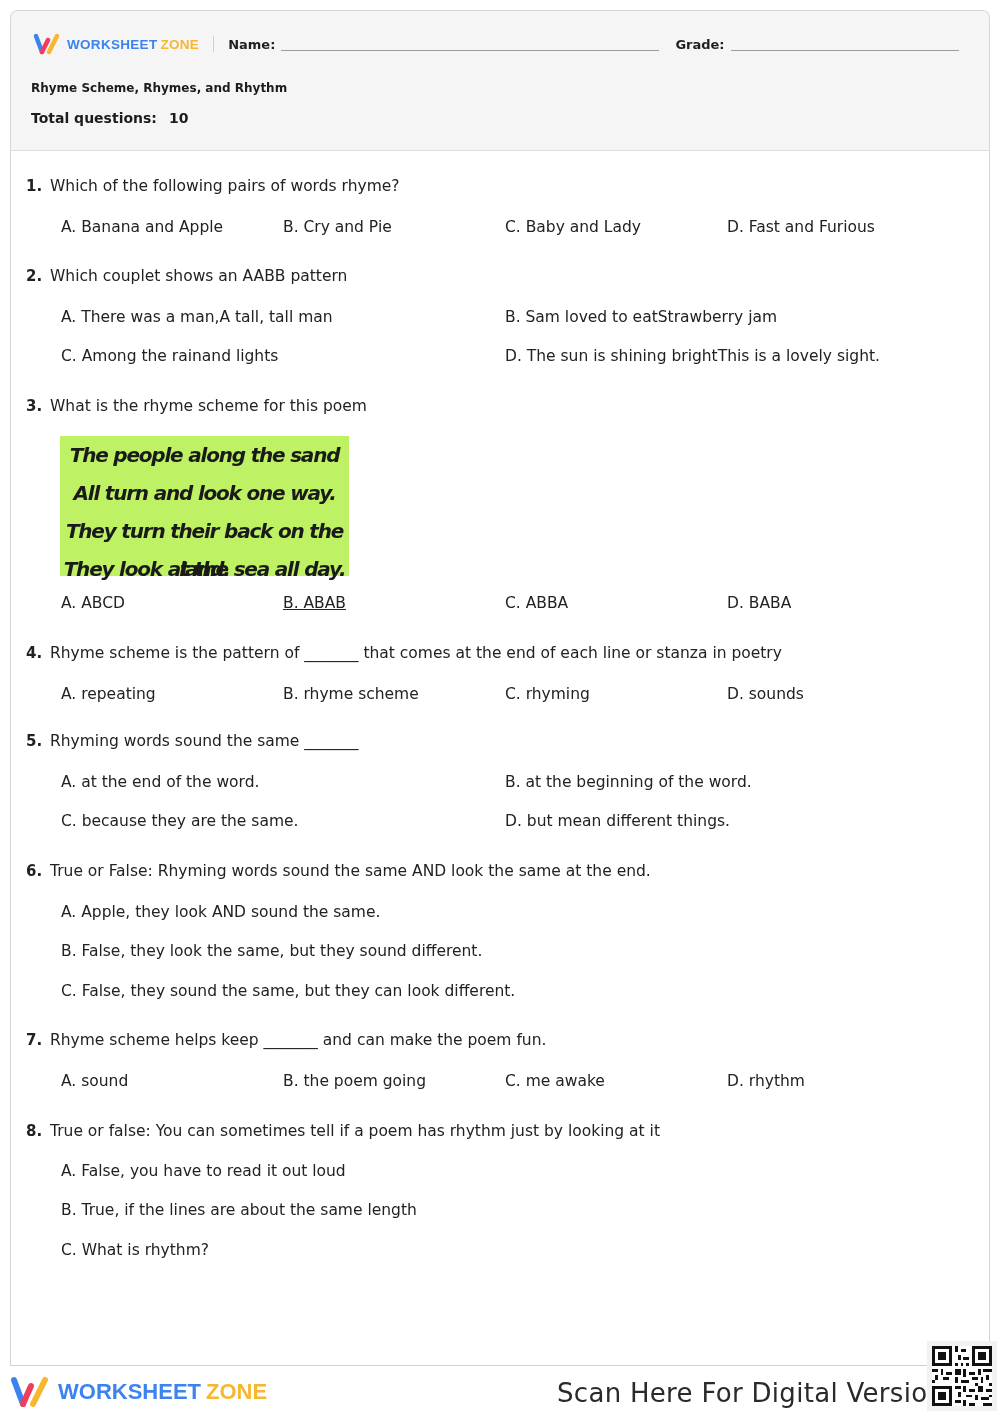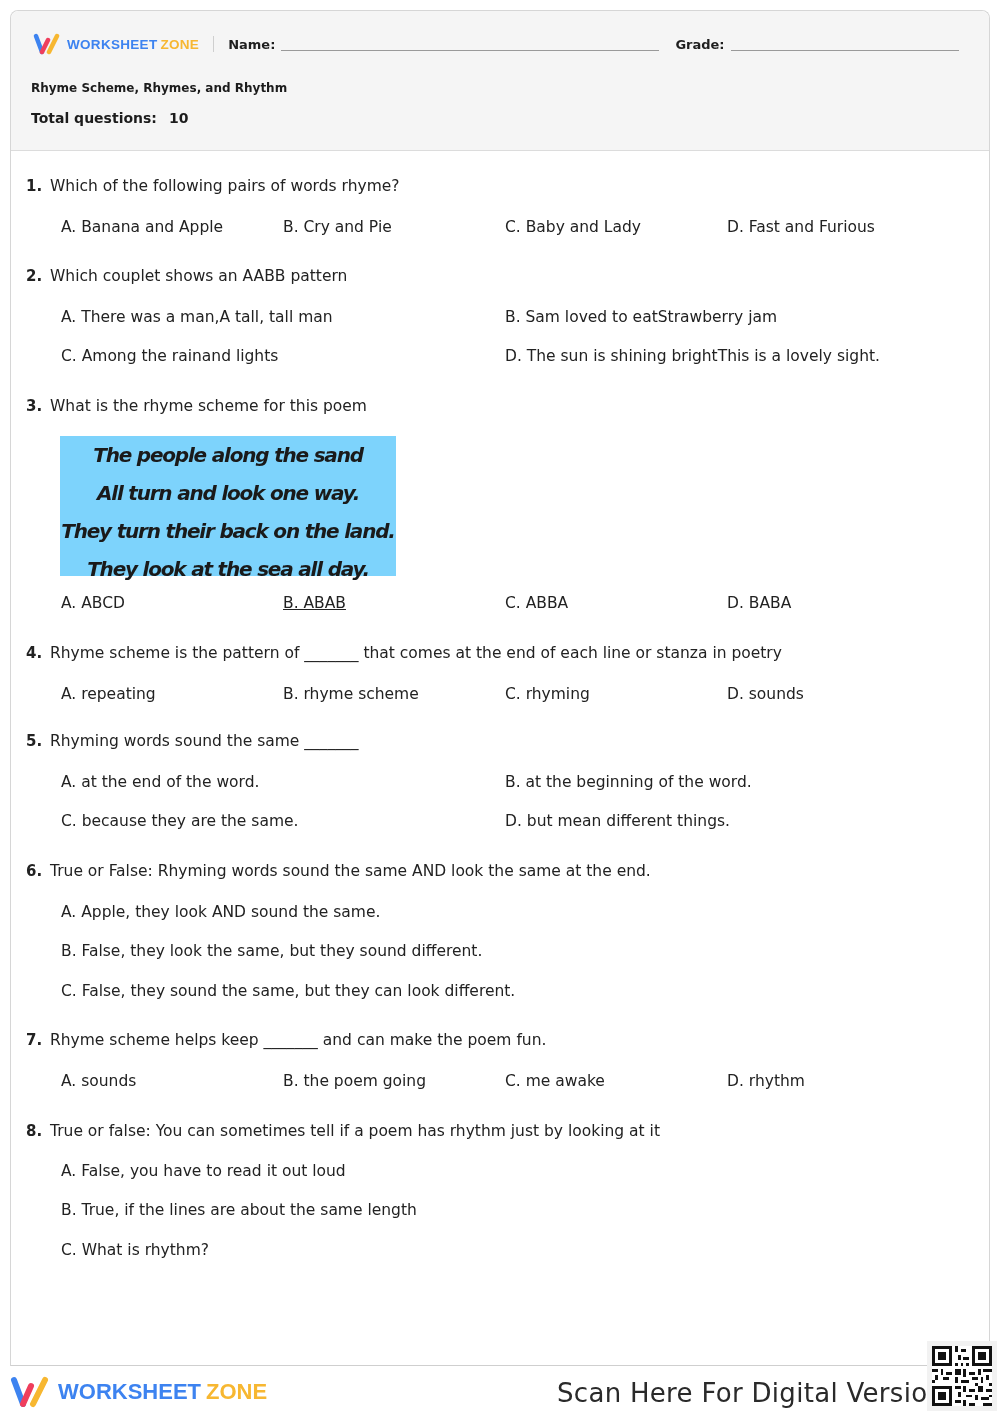--- a/index.html
+++ b/index.html
@@ -30,22 +30,22 @@
 
   .title { position: absolute; left: 20px; top: 70px; font-weight: bold; font-size: 12px; color: #1c1c1c; }
   .total { position: absolute; left: 20px; top: 99px; font-weight: bold; font-size: 14px; color: #1c1c1c; }
   .total .num { margin-left: 12px; }
 
   .q { position: absolute; left: 26px; font-size: 15.5px; color: #222; }
   .q .qn { font-weight: bold; display: inline-block; width: 24px; font-size: 15px; }
   .opt { position: absolute; font-size: 15.5px; color: #222; white-space: nowrap; }
 
   .poem {
-    position: absolute; left: 60px; top: 436px; width: 336px; height: 140px;
-    background: #7dd3fc;
+    position: absolute; left: 60px; top: 436px; width: 289px; height: 140px;
+    background: #bef264;
     font-family: "DejaVu Sans", sans-serif; font-style: italic; font-weight: bold;
     font-size: 20px; letter-spacing: -1.2px; color: #1a1a1a; text-align: center;
   }
   .poem div { height: 38px; line-height: 38px; }
 
   .footer-logo { position: absolute; left: 10px; top: 1376px; display: flex; align-items: center; }
   .footer-brand { font-family: "Liberation Sans", sans-serif; font-weight: bold; font-size: 22px; margin-left: 6px; }
   .footer-brand .w1 { color: #3d83f0; }
   .footer-brand .w2 { color: #f7b731; margin-left: 5px; }
   .scan { position: absolute; left: 557px; top: 1378px; font-size: 26px; color: #2a2a2a; letter-spacing: 0.3px; }
@@ -111,21 +111,21 @@
 <div class="opt" style="left:505px; top:773px;">B. at the beginning of the word.</div>
 <div class="opt" style="left:61px; top:812px;">C. because they are the same.</div>
 <div class="opt" style="left:505px; top:812px;">D. but mean different things.</div>
 
 <div class="q" style="top:862px;"><span class="qn">6.</span><span>True or False: Rhyming words sound the same AND look the same at the end.</span></div>
 <div class="opt" style="left:61px; top:903px;">A. Apple, they look AND sound the same.</div>
 <div class="opt" style="left:61px; top:942px;">B. False, they look the same, but they sound different.</div>
 <div class="opt" style="left:61px; top:982px;">C. False, they sound the same, but they can look different.</div>
 
 <div class="q" style="top:1031px;"><span class="qn">7.</span><span>Rhyme scheme helps keep _______ and can make the poem fun.</span></div>
-<div class="opt" style="left:61px; top:1072px;">A. sounds</div>
+<div class="opt" style="left:61px; top:1072px;">A. sound</div>
 <div class="opt" style="left:283px; top:1072px;">B. the poem going</div>
 <div class="opt" style="left:505px; top:1072px;">C. me awake</div>
 <div class="opt" style="left:727px; top:1072px;">D. rhythm</div>
 
 <div class="q" style="top:1122px;"><span class="qn">8.</span><span>True or false: You can sometimes tell if a poem has rhythm just by looking at it</span></div>
 <div class="opt" style="left:61px; top:1162px;">A. False, you have to read it out loud</div>
 <div class="opt" style="left:61px; top:1201px;">B. True, if the lines are about the same length</div>
 <div class="opt" style="left:61px; top:1241px;">C. What is rhythm?</div>
 
 <div class="footer-logo">

